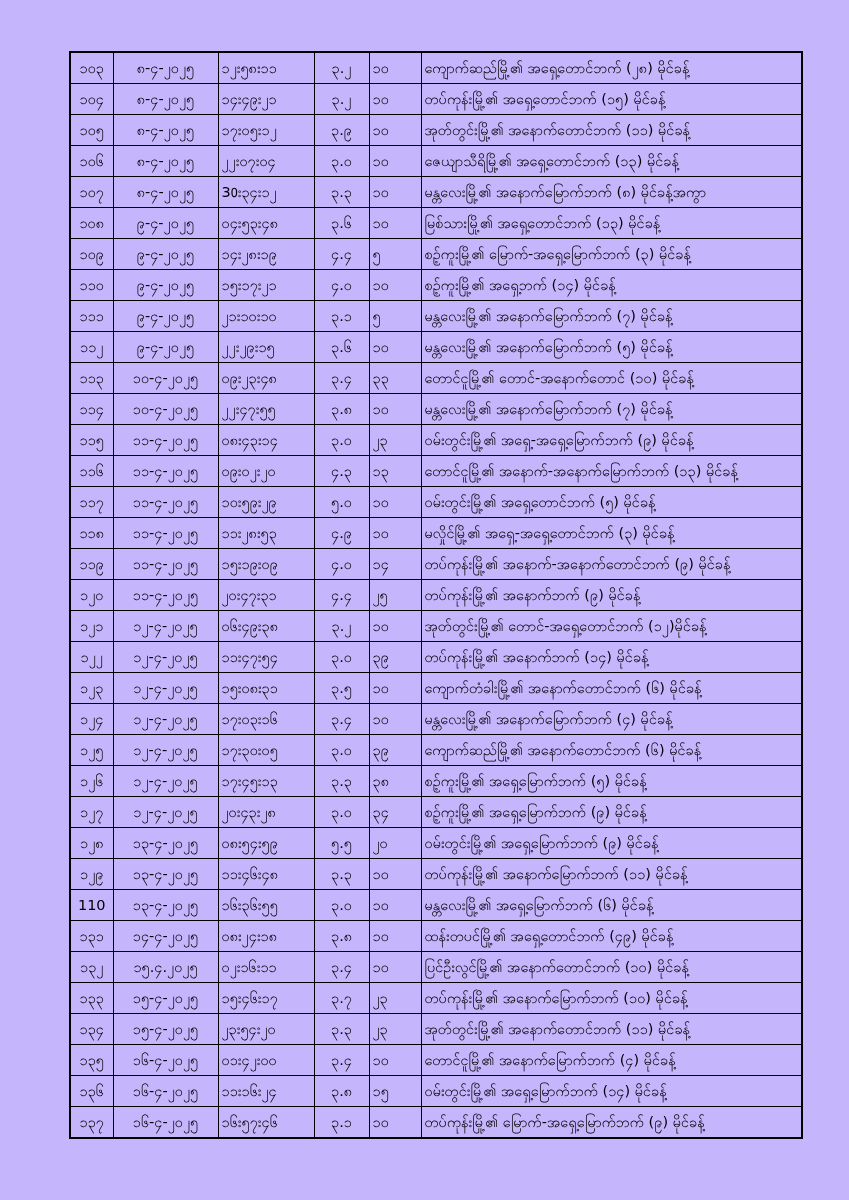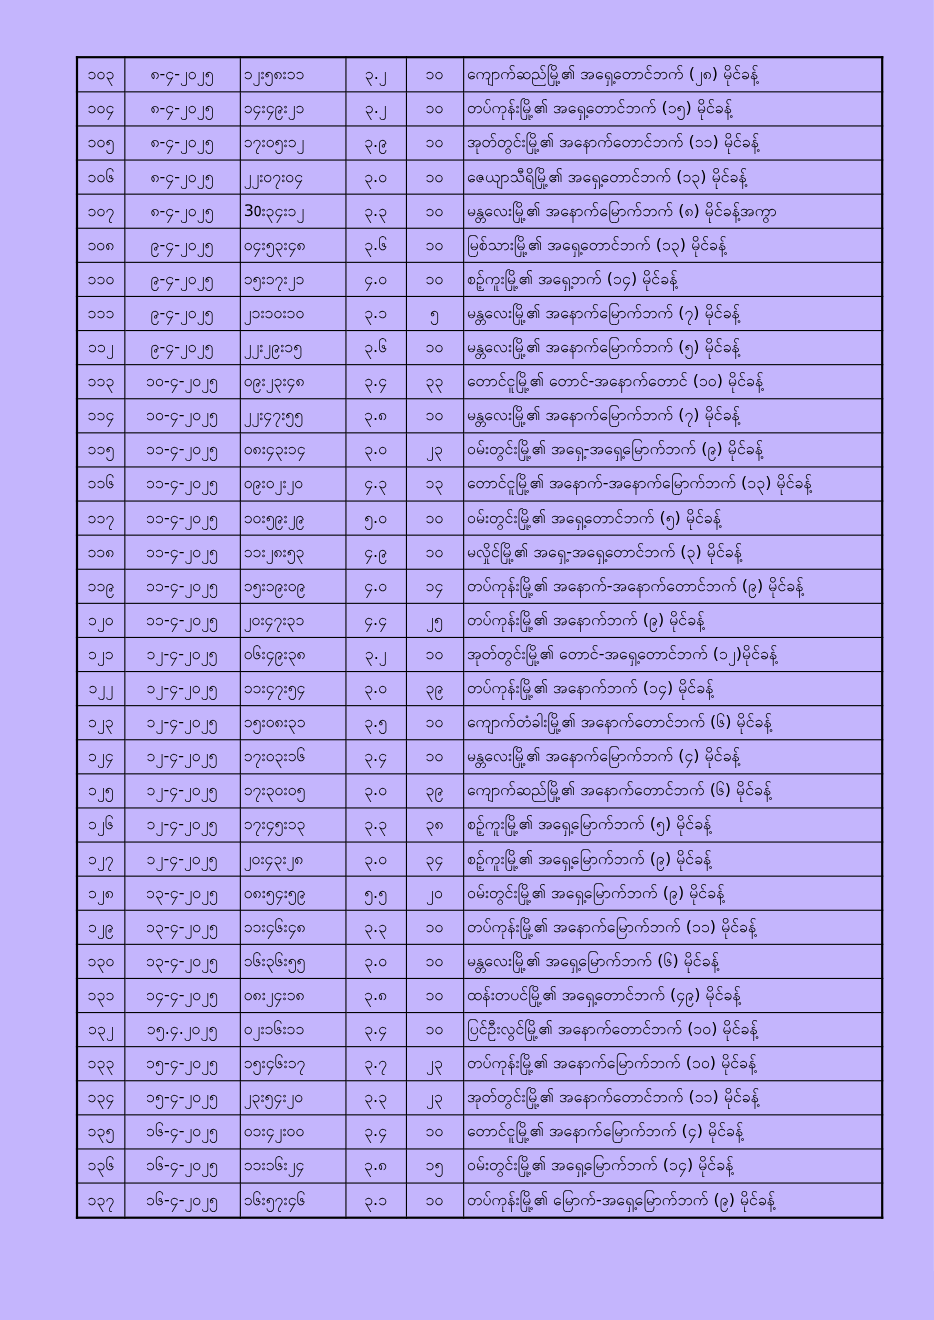--- a/index.html
+++ b/index.html
@@ -32,21 +32,21 @@
     line-height: 1.15;
     padding: 1px 3px;
     vertical-align: middle;
     overflow: hidden;
     white-space: nowrap;
   }
   td.col-serial    { text-align: center; }
   td.col-date      { text-align: center; }
   td.col-time      { }
   td.col-magnitude { text-align: center; }
-  td.col-depth     { text-align: center; font-family: Liberation Serif, serif; }
+  td.col-depth     { text-align: left; font-family: Liberation Serif, serif; }
   td.col-location  { text-align: left; padding-left: 5px; }
 </style>
 </head>
 <body>
 
 <div class="page">
   <table class="eq-table">
     <colgroup>
       <col style="width:43px">
       <col style="width:105px">
@@ -98,20 +98,28 @@
         </tr>
         <tr>
           <td class="col-serial">၁၀၈</td>
           <td class="col-date">၉-၄-၂၀၂၅</td>
           <td class="col-time">၀၄း၅၃း၄၈</td>
           <td class="col-magnitude">၃.၆</td>
           <td class="col-depth">၁၀</td>
           <td class="col-location">မြစ်သားမြို့၏ အရှေ့တောင်ဘက် (၁၃) မိုင်ခန့်</td>
         </tr>
         <tr>
+          <td class="col-serial">၁၀၉</td>
+          <td class="col-date">၉-၄-၂၀၂၅</td>
+          <td class="col-time">၁၄း၂၈း၁၉</td>
+          <td class="col-magnitude">၄.၄</td>
+          <td class="col-depth">၅</td>
+          <td class="col-location">စဥ့်ကူးမြို့၏ မြောက်-အရှေ့မြောက်ဘက် (၃) မိုင်ခန့်</td>
+        </tr>
+        <tr>
           <td class="col-serial">၁၁၀</td>
           <td class="col-date">၉-၄-၂၀၂၅</td>
           <td class="col-time">၁၅း၁၇း၂၁</td>
           <td class="col-magnitude">၄.၀</td>
           <td class="col-depth">၁၀</td>
           <td class="col-location">စဥ့်ကူးမြို့၏ အရှေ့ဘက် (၁၄) မိုင်ခန့်</td>
         </tr>
         <tr>
           <td class="col-serial">၁၁၁</td>
           <td class="col-date">၉-၄-၂၀၂၅</td>
@@ -258,21 +266,21 @@
         </tr>
         <tr>
           <td class="col-serial">၁၂၉</td>
           <td class="col-date">၁၃-၄-၂၀၂၅</td>
           <td class="col-time">၁၁း၄၆း၄၈</td>
           <td class="col-magnitude">၃.၃</td>
           <td class="col-depth">၁၀</td>
           <td class="col-location">တပ်ကုန်းမြို့၏ အနောက်မြောက်ဘက် (၁၁) မိုင်ခန့်</td>
         </tr>
         <tr>
-          <td class="col-serial">၁၃၀</td>
+          <td class="col-serial">110</td>
           <td class="col-date">၁၃-၄-၂၀၂၅</td>
           <td class="col-time">၁၆း၃၆း၅၅</td>
           <td class="col-magnitude">၃.၀</td>
           <td class="col-depth">၁၀</td>
           <td class="col-location">မန္တလေးမြို့၏ အရှေ့မြောက်ဘက် (၆) မိုင်ခန့်</td>
         </tr>
         <tr>
           <td class="col-serial">၁၃၁</td>
           <td class="col-date">၁၄-၄-၂၀၂၅</td>
           <td class="col-time">၀၈း၂၄း၁၈</td>

